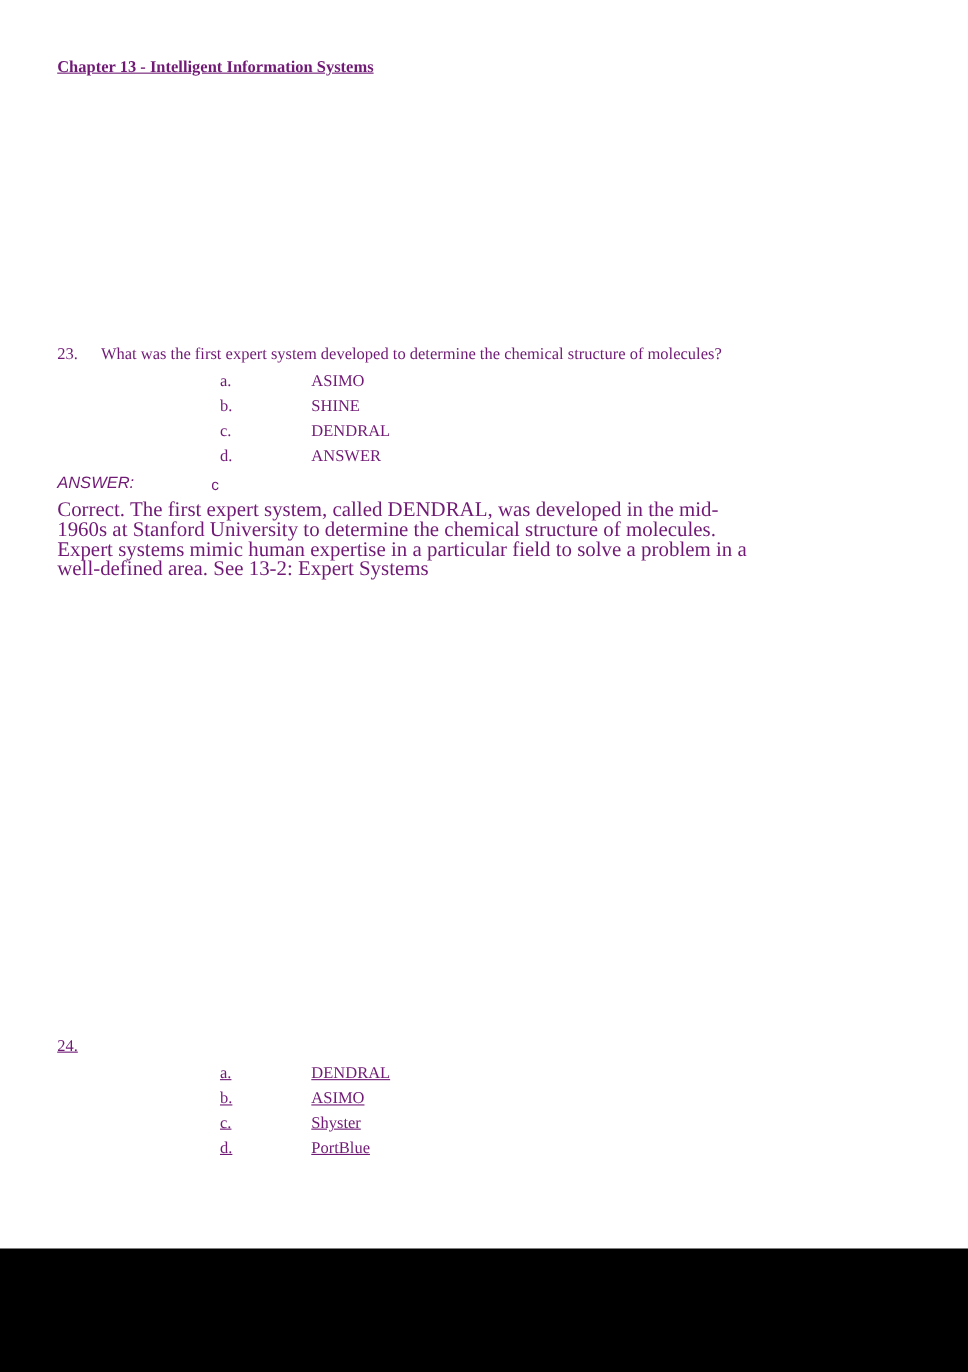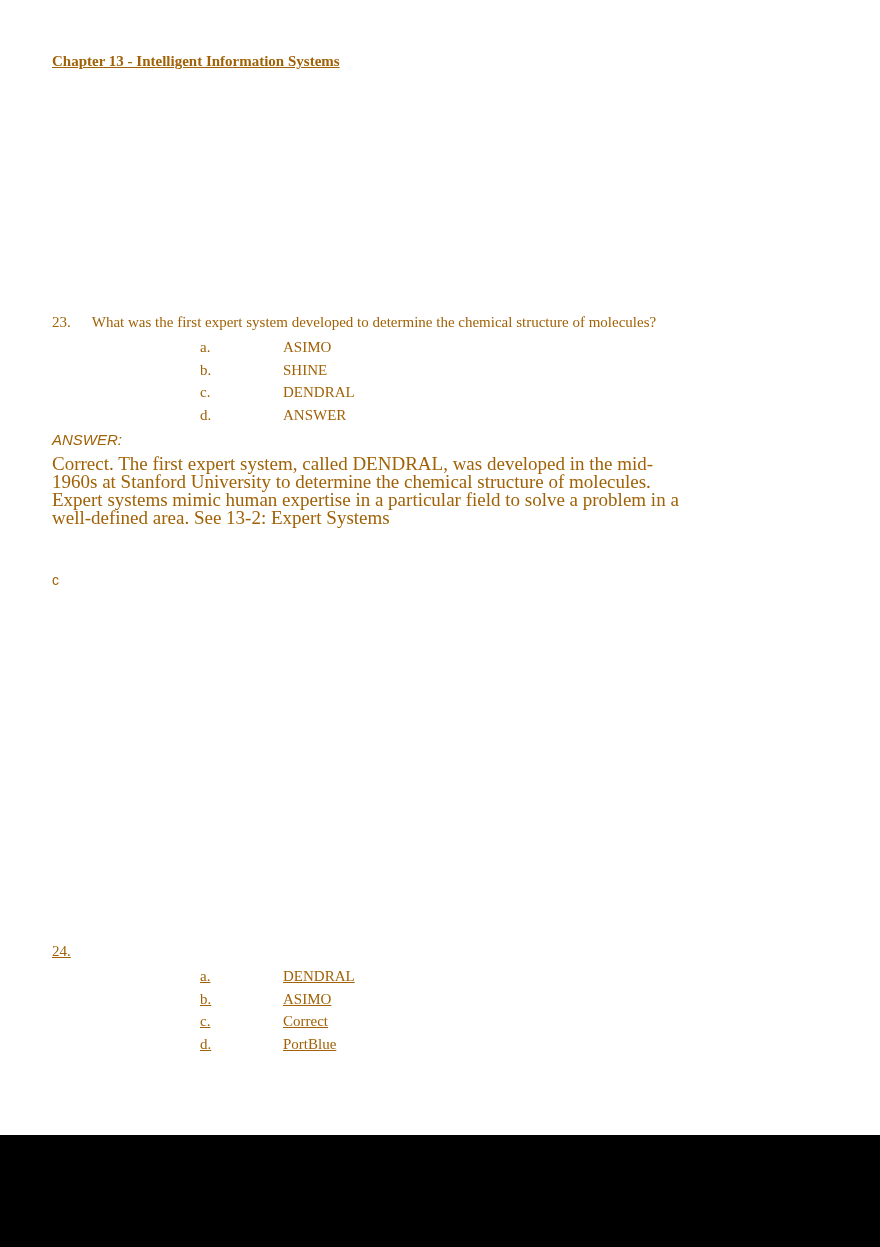--- a/index.html
+++ b/index.html
@@ -3,21 +3,21 @@
 <meta charset="utf-8">
 <style>
   * { margin: 0; padding: 0; box-sizing: border-box; }
   html, body { background: #ffffff; }
   .page {
     position: relative;
     width: 880px;
     height: 1247px;
     background: #ffffff;
     font-family: "Liberation Serif", serif;
-    color: #a16207;
+    color: #701a75;
     overflow: hidden;
     margin: 0 auto;
   }
   .heading {
     position: absolute;
     left: 52px;
     top: 53px;
     font-size: 15px;
     font-weight: bold;
     text-decoration: underline;
@@ -39,21 +39,20 @@
   .option-row {
     display: flex;
     padding-left: 148px;
     height: 22.5px;
     line-height: 19px;
   }
   .option-letter { width: 83px; }
   .answer-row, .rationale-row {
     display: flex;
     margin-top: 2px;
-    flex-direction: column;
   }
   .answer-row { height: 23px; }
   .meta-label {
     width: 140px;
     flex: 0 0 140px;
     font-family: "Liberation Sans", sans-serif;
     font-style: italic;
     font-size: 15px;
     line-height: 20px;
   }
@@ -124,21 +123,21 @@
       <div class="option-row">
         <span class="option-letter">a.</span>
         <span class="option-text">DENDRAL</span>
       </div>
       <div class="option-row">
         <span class="option-letter">b.</span>
         <span class="option-text">ASIMO</span>
       </div>
       <div class="option-row">
         <span class="option-letter">c.</span>
-        <span class="option-text">Correct</span>
+        <span class="option-text">Shyster</span>
       </div>
       <div class="option-row">
         <span class="option-letter">d.</span>
         <span class="option-text">PortBlue</span>
       </div>
     </div>
   </div>
 
   <div class="footer-bar"></div>
 

